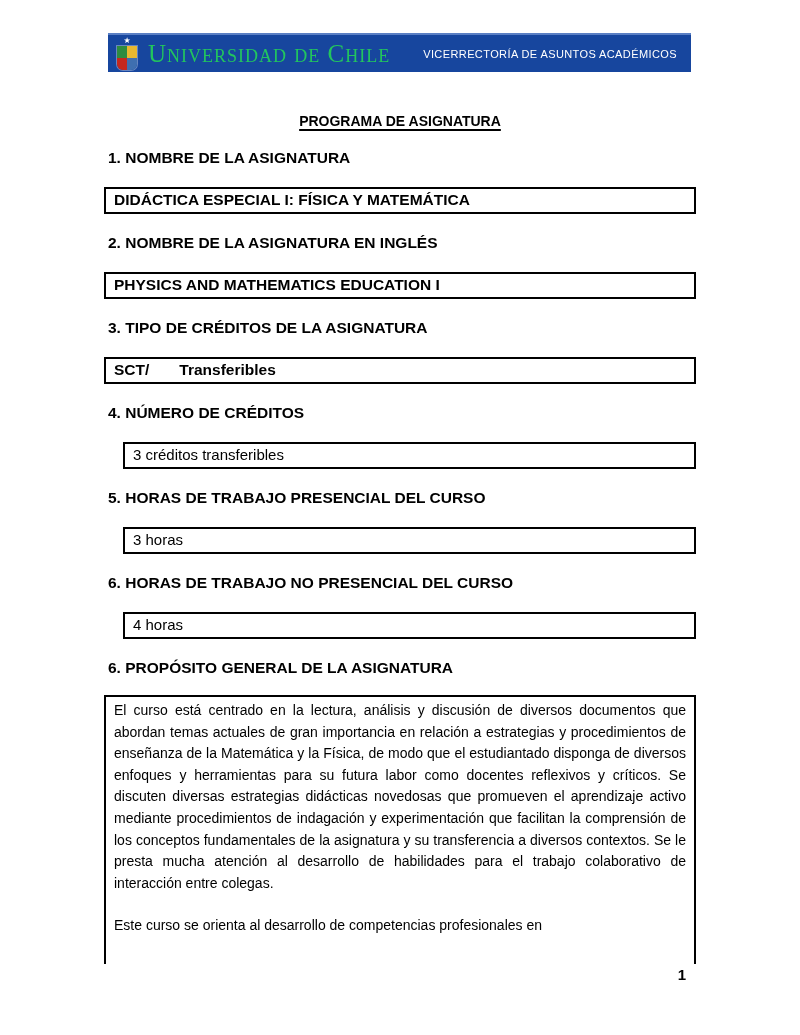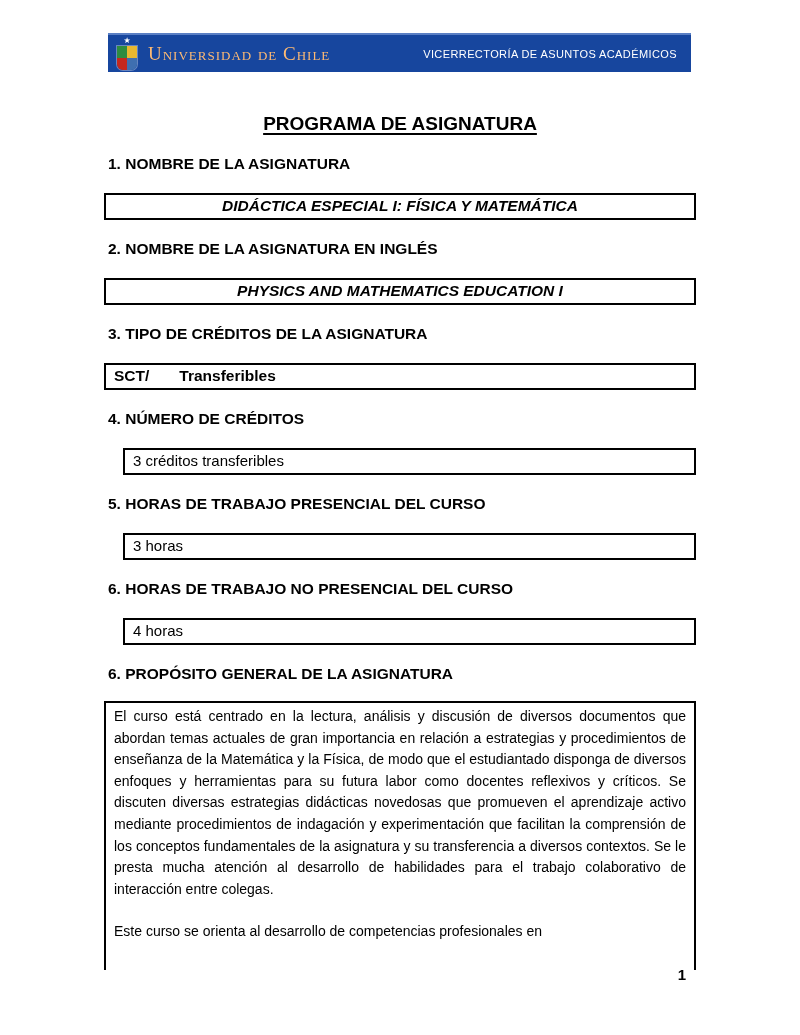--- a/index.html
+++ b/index.html
@@ -35,24 +35,24 @@
   .crest-shield {
     width: 20px; height: 24px; margin-top: 1px;
     display: grid; grid-template-columns: 1fr 1fr; grid-template-rows: 1fr 1fr;
     border-radius: 0 0 6px 6px; overflow: hidden; box-shadow: 0 0 0 1px rgba(255,255,255,0.35);
   }
   .q1 { background: #2e8b40; }
   .q2 { background: #e9b830; }
   .q3 { background: #c5281e; }
   .q4 { background: #3f6fb0; }
   .university-name {
-    color: #fdba74;
+    color: #22c55e;
     font-family: "Liberation Serif", serif;
     font-variant: small-caps;
-    font-size: 19px;
+    font-size: 25px;
     letter-spacing: 1px;
     white-space: nowrap;
   }
   .office-name {
     color: #ffffff;
     font-size: 11px;
     font-weight: normal;
     letter-spacing: 0.4px;
     white-space: nowrap;
   }
@@ -60,42 +60,42 @@
   
   .content {
     position: absolute;
     left: 104px;
     top: 105px;
     width: 592px;
   }
   .doc-title {
     margin: 8px 0 16px 0;
     text-align: center;
-    font-size: 19px;
+    font-size: 14px;
     font-weight: bold;
     text-decoration: underline;
     text-decoration-thickness: 2px;
     text-underline-offset: 3px;
   }
   .section-heading {
     margin: 19px 0 0 4px;
     font-size: 15.5px;
     font-weight: bold;
     line-height: 20px;
   }
   .value-box {
     margin-top: 19px;
     border: 2px solid #000;
     box-sizing: border-box;
     padding: 1px 8px 2px 8px;
     font-size: 15.5px;
     line-height: 20px;
     min-height: 25px;
   }
-  .v-center-bold { text-align: center; font-weight: bold; font-style: italic; }
+  .v-center-bold { text-align: left; font-weight: bold; }
   .v-left-bold   { text-align: left; font-weight: bold; }
   .v-plain       { text-align: left; font-weight: normal; font-size: 15px; margin-left: 19px; }
   .sct-gap { display: inline-block; margin-left: 30px; }
 
   .purpose-box {
     margin-top: 17px;
     border: 2px solid #000;
     border-bottom: none;
     box-sizing: border-box;
     height: 269px;

